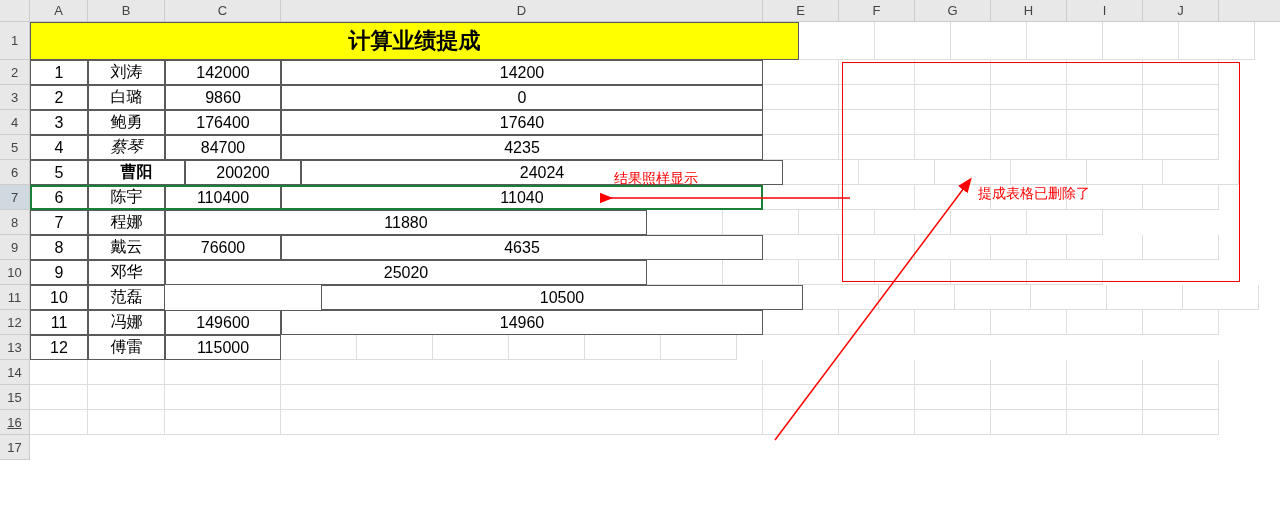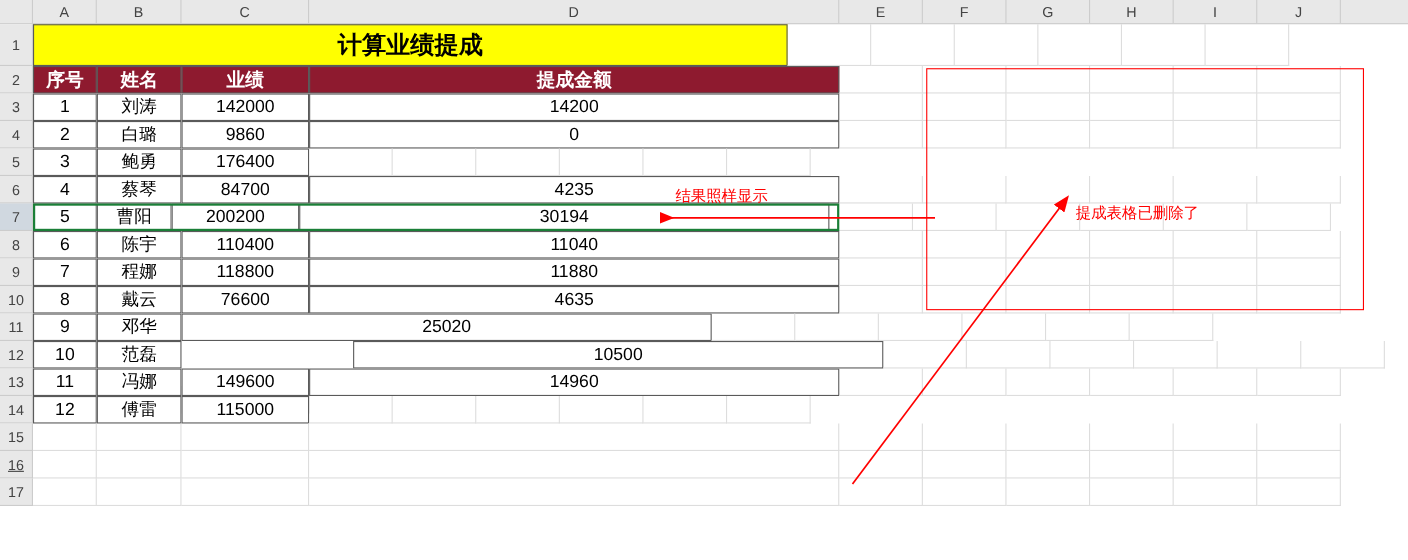--- a/index.html
+++ b/index.html
@@ -100,33 +100,21 @@
         <div class="row-h" style="height: 25px;">11</div>
         <div class="row-h" style="height: 25px;">12</div>
         <div class="row-h" style="height: 25px;">13</div>
         <div class="row-h" style="height: 25px;">14</div>
         <div class="row-h" style="height: 25px;">15</div>
         <div class="row-h" style="height: 25px; text-decoration: underline;">16</div>
         <div class="row-h" style="height: 25px;">17</div>
       </div>
     <div class="cells" id="cellsArea">
         <div class="row" style="height: 38px;">
-          <div class="cell title-cell" style="width: 686px; height: 100%;">计算业绩提成</div>
-          <div class="cell " style="width: 76px; height: 100%;"></div>
-          <div class="cell " style="width: 76px; height: 100%;"></div>
-          <div class="cell " style="width: 76px; height: 100%;"></div>
-          <div class="cell " style="width: 76px; height: 100%;"></div>
-          <div class="cell " style="width: 76px; height: 100%;"></div>
-          <div class="cell " style="width: 76px; height: 100%;"></div>
-        </div>
-        <div class="row" style="height: 25px;">
-          <div class="cell hdr-cell" style="width: 58px; height: 100%;">序号</div>
-          <div class="cell hdr-cell" style="width: 77px; height: 100%;">姓名</div>
-          <div class="cell hdr-cell" style="width: 116px; height: 100%;">业绩</div>
-          <div class="cell hdr-cell" style="width: 482px; height: 100%;">提成金额</div>
+          <div class="cell title-cell" style="width: 769px; height: 100%;">计算业绩提成</div>
           <div class="cell " style="width: 76px; height: 100%;"></div>
           <div class="cell " style="width: 76px; height: 100%;"></div>
           <div class="cell " style="width: 76px; height: 100%;"></div>
           <div class="cell " style="width: 76px; height: 100%;"></div>
           <div class="cell " style="width: 76px; height: 100%;"></div>
           <div class="cell " style="width: 76px; height: 100%;"></div>
         </div>
         <div class="row" style="height: 25px;">
           <div class="cell data-cell" style="width: 58px; height: 100%;">1</div>
           <div class="cell data-cell" style="width: 77px; height: 100%;">刘涛</div>
@@ -148,44 +136,45 @@
           <div class="cell " style="width: 76px; height: 100%;"></div>
           <div class="cell " style="width: 76px; height: 100%;"></div>
           <div class="cell " style="width: 76px; height: 100%;"></div>
           <div class="cell " style="width: 76px; height: 100%;"></div>
           <div class="cell " style="width: 76px; height: 100%;"></div>
         </div>
         <div class="row" style="height: 25px;">
           <div class="cell data-cell" style="width: 58px; height: 100%;">3</div>
           <div class="cell data-cell" style="width: 77px; height: 100%;">鲍勇</div>
           <div class="cell data-cell" style="width: 116px; height: 100%;">176400</div>
+          <div class="cell data-cell" style="width: 482px; height: 100%;">17640</div>
           <div class="cell " style="width: 76px; height: 100%;"></div>
           <div class="cell " style="width: 76px; height: 100%;"></div>
           <div class="cell " style="width: 76px; height: 100%;"></div>
           <div class="cell " style="width: 76px; height: 100%;"></div>
           <div class="cell " style="width: 76px; height: 100%;"></div>
           <div class="cell " style="width: 76px; height: 100%;"></div>
         </div>
         <div class="row" style="height: 25px;">
           <div class="cell data-cell" style="width: 58px; height: 100%;">4</div>
-          <div class="cell data-cell" style="width: 77px; height: 100%;">蔡琴</div>
+          <div class="cell data-cell" style="width: 77px; height: 100%; font-style: italic;">蔡琴</div>
           <div class="cell data-cell" style="width: 116px; height: 100%;">84700</div>
           <div class="cell data-cell" style="width: 482px; height: 100%;">4235</div>
           <div class="cell " style="width: 76px; height: 100%;"></div>
           <div class="cell " style="width: 76px; height: 100%;"></div>
           <div class="cell " style="width: 76px; height: 100%;"></div>
           <div class="cell " style="width: 76px; height: 100%;"></div>
           <div class="cell " style="width: 76px; height: 100%;"></div>
           <div class="cell " style="width: 76px; height: 100%;"></div>
         </div>
         <div class="row" style="height: 25px;">
           <div class="cell data-cell" style="width: 58px; height: 100%;">5</div>
-          <div class="cell data-cell" style="width: 68px; height: 100%;">曹阳</div>
+          <div class="cell data-cell" style="width: 97px; height: 100%; font-weight: bold;">曹阳</div>
           <div class="cell data-cell" style="width: 116px; height: 100%;">200200</div>
-          <div class="cell data-cell" style="width: 482px; height: 100%;">30194</div>
+          <div class="cell data-cell" style="width: 482px; height: 100%;">24024</div>
           <div class="cell " style="width: 76px; height: 100%;"></div>
           <div class="cell " style="width: 76px; height: 100%;"></div>
           <div class="cell " style="width: 76px; height: 100%;"></div>
           <div class="cell " style="width: 76px; height: 100%;"></div>
           <div class="cell " style="width: 76px; height: 100%;"></div>
           <div class="cell " style="width: 76px; height: 100%;"></div>
         </div>
         <div class="row" style="height: 25px;">
           <div class="cell data-cell" style="width: 58px; height: 100%;">6</div>
           <div class="cell data-cell" style="width: 77px; height: 100%;">陈宇</div>
@@ -194,21 +183,20 @@
           <div class="cell " style="width: 76px; height: 100%;"></div>
           <div class="cell " style="width: 76px; height: 100%;"></div>
           <div class="cell " style="width: 76px; height: 100%;"></div>
           <div class="cell " style="width: 76px; height: 100%;"></div>
           <div class="cell " style="width: 76px; height: 100%;"></div>
           <div class="cell " style="width: 76px; height: 100%;"></div>
         </div>
         <div class="row" style="height: 25px;">
           <div class="cell data-cell" style="width: 58px; height: 100%;">7</div>
           <div class="cell data-cell" style="width: 77px; height: 100%;">程娜</div>
-          <div class="cell data-cell" style="width: 116px; height: 100%;">118800</div>
           <div class="cell data-cell" style="width: 482px; height: 100%;">11880</div>
           <div class="cell " style="width: 76px; height: 100%;"></div>
           <div class="cell " style="width: 76px; height: 100%;"></div>
           <div class="cell " style="width: 76px; height: 100%;"></div>
           <div class="cell " style="width: 76px; height: 100%;"></div>
           <div class="cell " style="width: 76px; height: 100%;"></div>
           <div class="cell " style="width: 76px; height: 100%;"></div>
         </div>
         <div class="row" style="height: 25px;">
           <div class="cell data-cell" style="width: 58px; height: 100%;">8</div>

